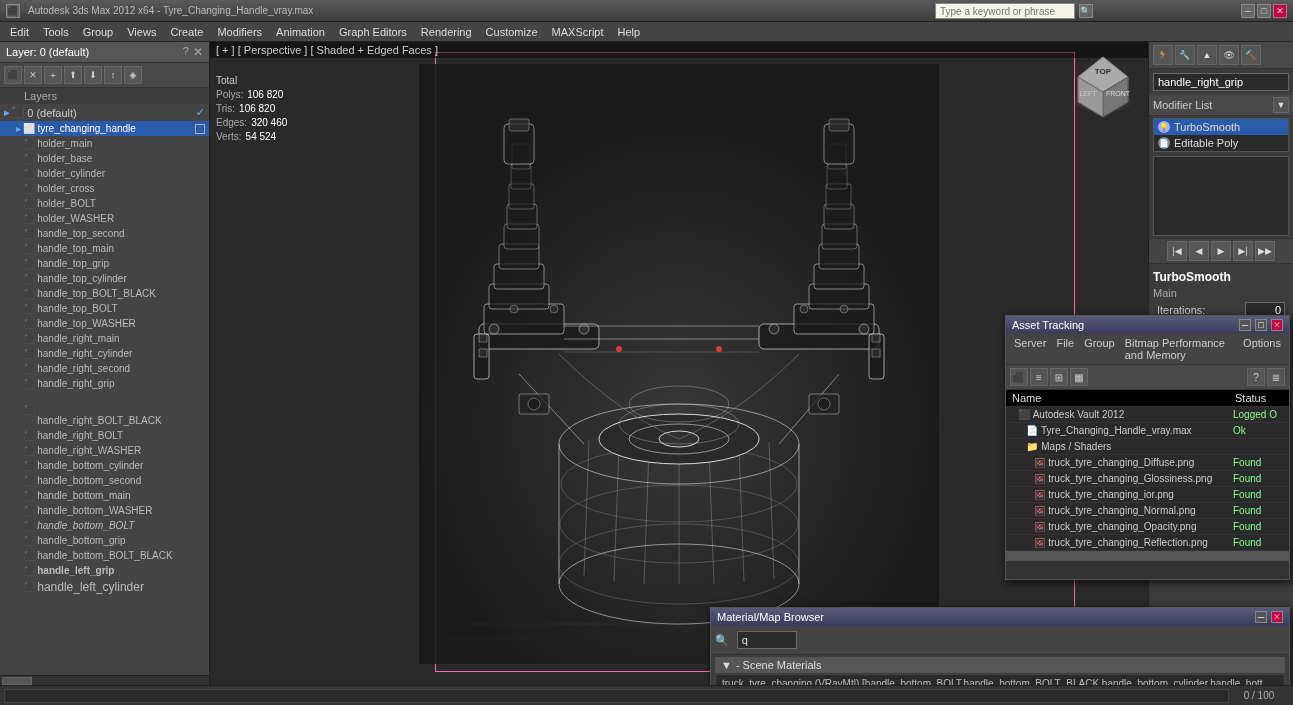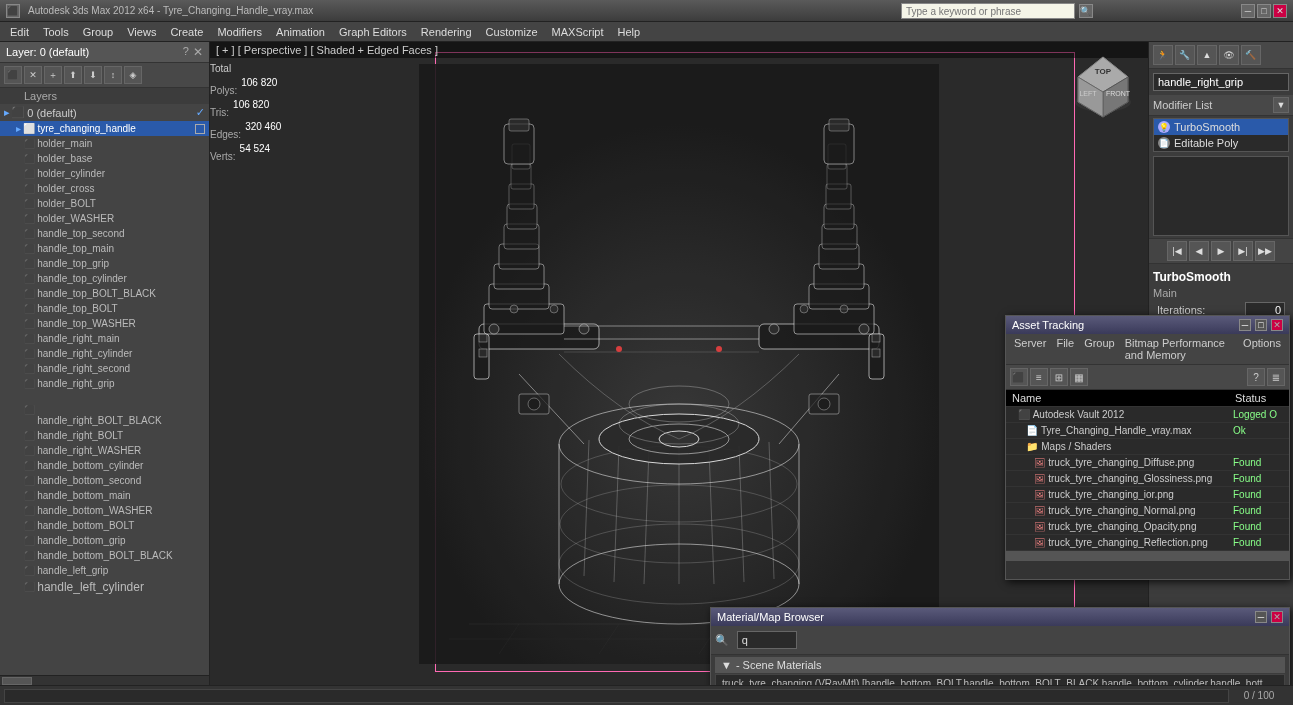--- a/index.html
+++ b/index.html
@@ -132,29 +132,29 @@
       color: #ccc;
       position: absolute;
       top: 0; left: 0; right: 0;
       z-index: 5;
     }
 
     
     #stats {
       position: absolute;
       top: 0;
-      left: 0;
-      padding: 20px 0 0 0;
+      left: 6px;
+      padding: 32px 0 0 0;
       z-index: 5;
       font-size: 10px;
       color: #ddd;
       line-height: 1.4;
     }
     .stat-row { display: flex; gap: 4px; }
-    .stat-label { color: #aaa; margin-top: 8px; }
+    .stat-label { color: #aaa; }
     .stat-value { color: #fff; }
 
     
     #model-container {
       position: absolute;
       top: 0; left: 0; right: 0; bottom: 0;
       display: flex;
       align-items: center;
       justify-content: center;
     }
@@ -330,21 +330,21 @@
   </style>
 </head>
 <body>
 
 <div id="titlebar">
   <div id="titlebar-left">
     <div class="title-btn">⬛</div>
     <div style="font-size:10px;color:#bbb;margin-left:4px;">Autodesk 3ds Max 2012 x64 - Tyre_Changing_Handle_vray.max</div>
   </div>
   <div style="display:flex;align-items:center;gap:4px;position:absolute;right:200px;top:3px;">
-    <input type="text" id="search-box" style="background: rgb(245, 245, 232); border: 1px solid rgb(136, 136, 136); width: 174px; height: 16px; font-size: 10px; color: rgb(51, 51, 51); padding: 0px 4px;" placeholder="Type a keyword or phrase">
+    <input type="text" id="search-box" style="background: rgb(245, 245, 232); border: 1px solid rgb(136, 136, 136); width: 140px; height: 16px; font-size: 10px; color: rgb(51, 51, 51); padding: 0px 4px;" placeholder="Type a keyword or phrase">
     <div class="title-btn">🔍</div>
   </div>
   <div id="titlebar-right">
     <div class="title-btn">─</div>
     <div class="title-btn">□</div>
     <div class="title-btn close-btn">✕</div>
   </div>
 </div>
 
 <div id="menubar">
@@ -490,33 +490,33 @@
           <div class="layer-item" style="padding-left: 24px;">
             <span style="color:#aaa;font-size:9px;">⬛</span>
             <span style="font-size:10px;color:#bbb;">handle_bottom_main</span>
           </div>
           <div class="layer-item" style="padding-left: 24px;">
             <span style="color:#aaa;font-size:9px;">⬛</span>
             <span style="font-size:10px;color:#bbb;">handle_bottom_WASHER</span>
           </div>
           <div class="layer-item" style="padding-left: 24px;">
             <span style="color:#aaa;font-size:9px;">⬛</span>
-            <span style="font-size:10px;color:#bbb;">handle_bottom_BOLT</span>
+            <span style="font-size:10px;color:#bbb;font-style:italic;">handle_bottom_BOLT</span>
           </div>
           <div class="layer-item" style="padding-left: 24px;">
             <span style="color:#aaa;font-size:9px;">⬛</span>
             <span style="font-size:10px;color:#bbb;">handle_bottom_grip</span>
           </div>
           <div class="layer-item" style="padding-left: 24px;">
             <span style="color:#aaa;font-size:9px;">⬛</span>
             <span style="font-size:10px;color:#bbb;">handle_bottom_BOLT_BLACK</span>
           </div>
           <div class="layer-item" style="padding-left: 24px;">
             <span style="color:#aaa;font-size:9px;">⬛</span>
-            <span style="font-size:10px;color:#bbb;">handle_left_grip</span>
+            <span style="font-size:10px;color:#bbb;font-weight:bold;">handle_left_grip</span>
           </div>
           <div class="layer-item" style="padding-left: 24px;">
             <span style="color:#aaa;font-size:9px;">⬛</span>
             <span style="font-size:12px;color:#bbb;">handle_left_cylinder</span>
           </div>
         </div>
     </div>
 
     <div style="height:10px;background:#333;display:flex;align-items:center;border-top:1px solid #222;">
       <div style="height:8px;width:30px;background:#555;border:1px solid #666;margin:0 2px;"></div>

